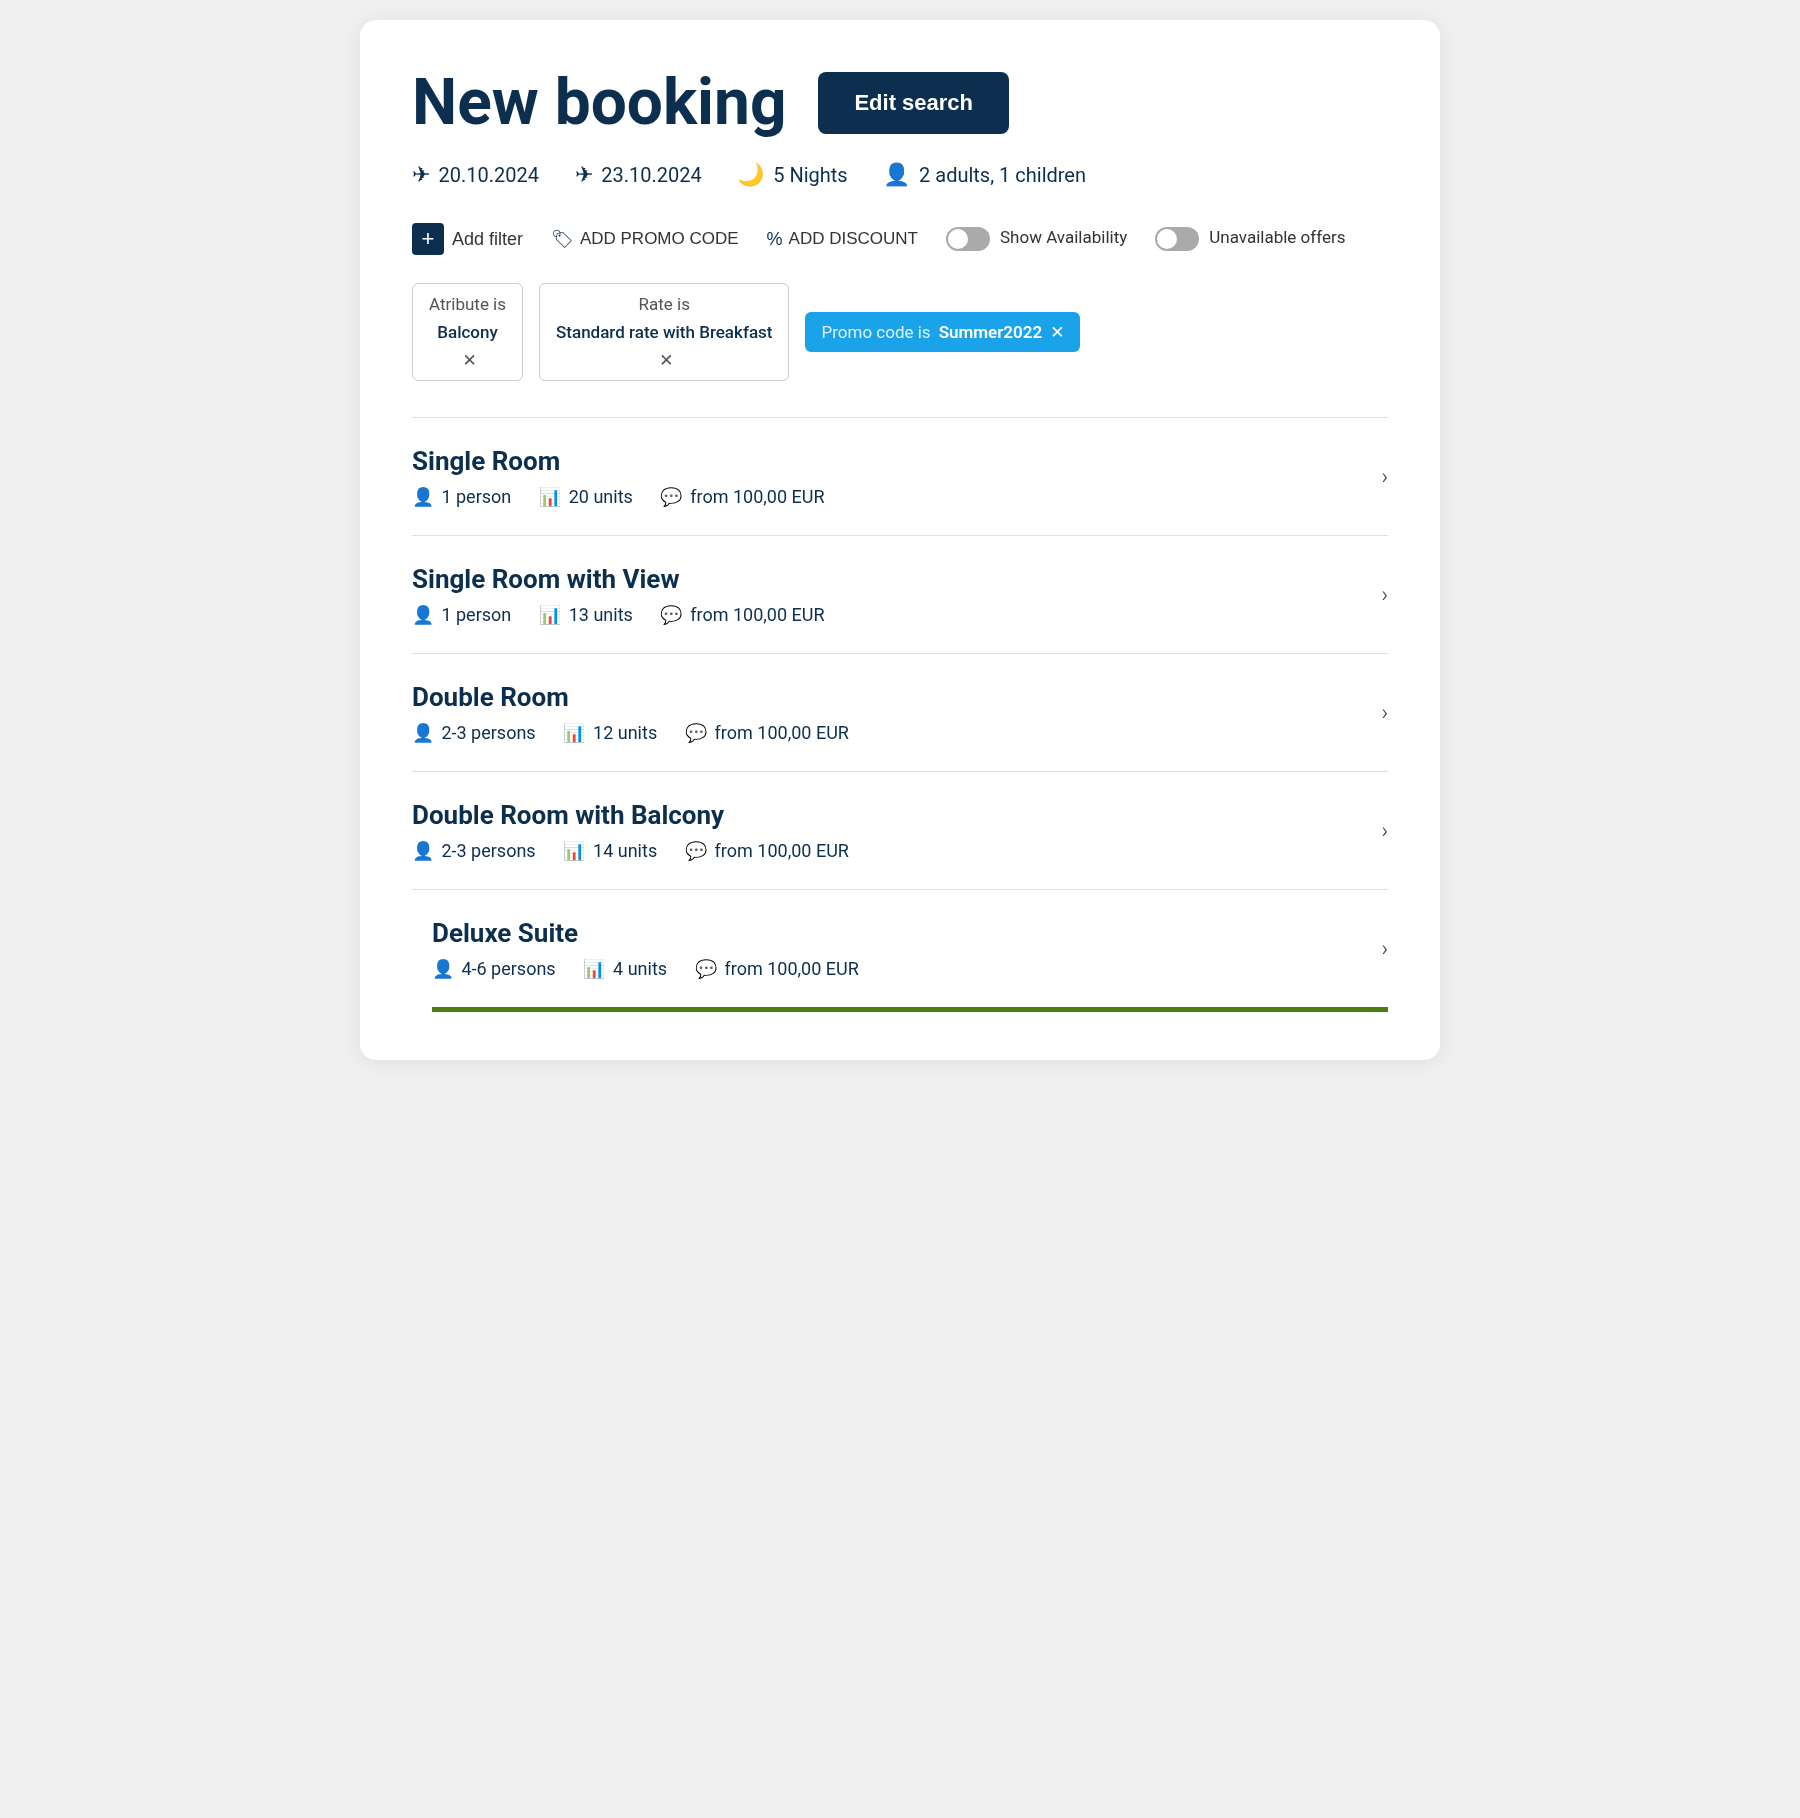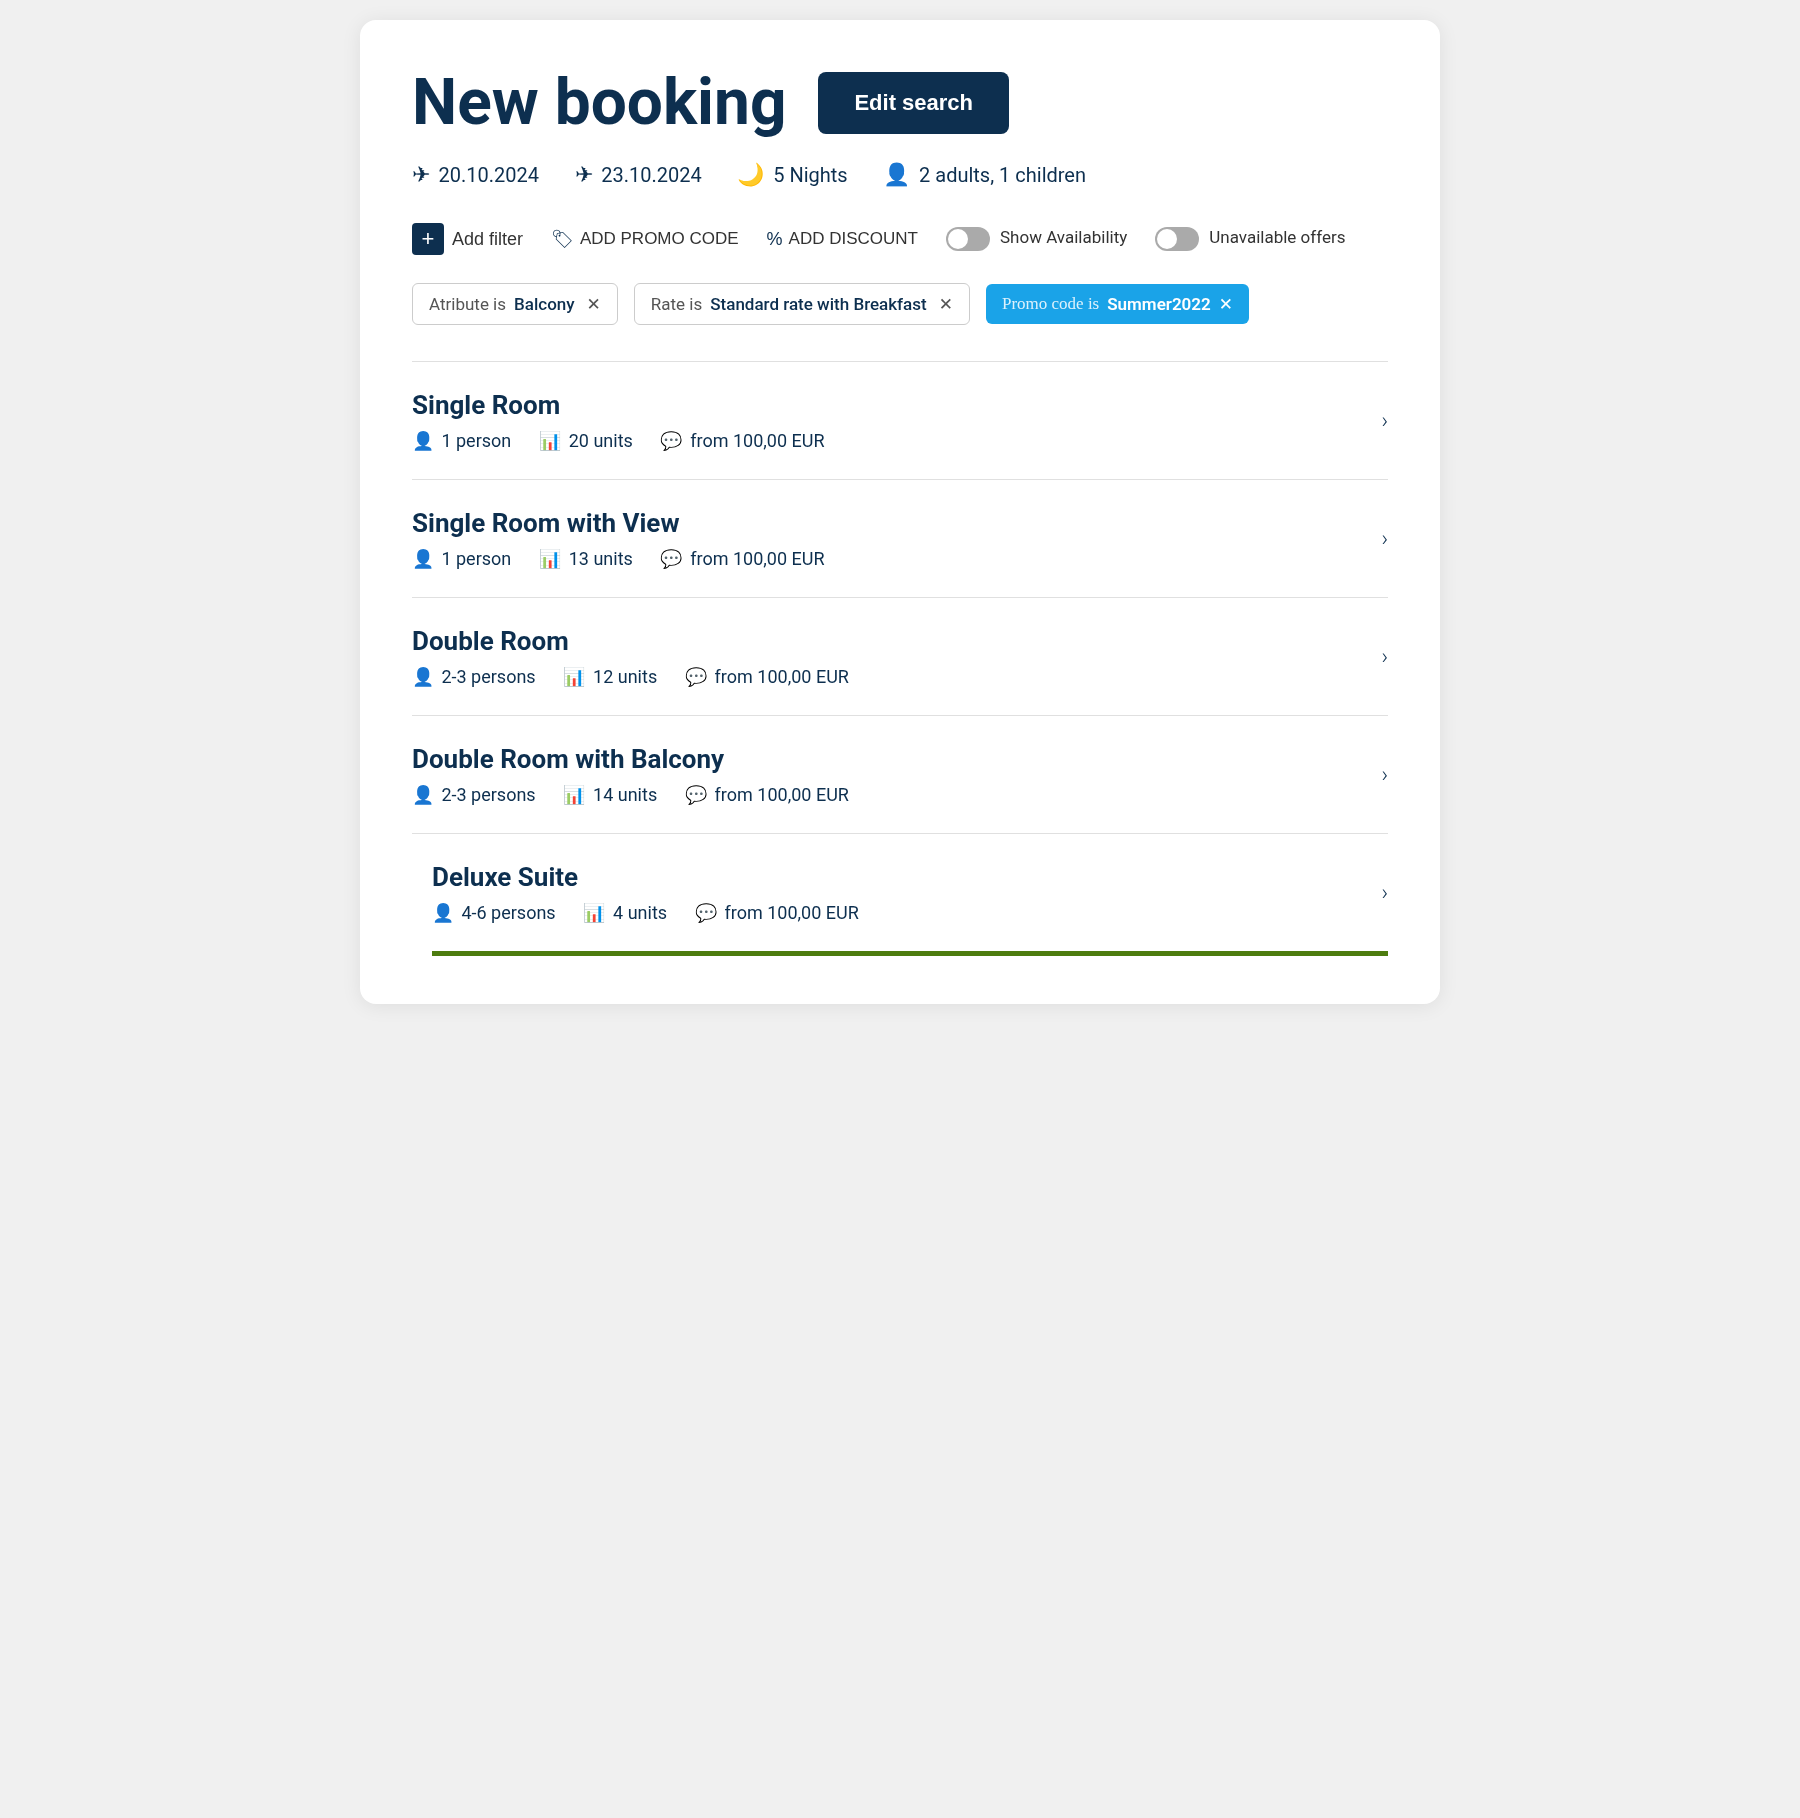--- a/index.html
+++ b/index.html
@@ -145,36 +145,37 @@
     .filter-tag {
       display: flex;
       align-items: center;
       gap: 8px;
       border: 1.5px solid #ccc;
       border-radius: 6px;
       padding: 10px 16px;
       font-size: 17px;
       color: #333;
       background: #fff;
+      flex-direction: column;
     }
     .filter-tag .tag-label { color: #555; }
     .filter-tag .tag-value { color: #0d2f4f; font-weight: 500; }
     .filter-tag .close-x { cursor: pointer; color: #555; margin-left: 4px; }
     .filter-tag-promo {
       background: #1aa3e8;
       border-color: #1aa3e8;
       color: #fff;
       border-radius: 6px;
       padding: 10px 16px;
       font-size: 17px;
       display: flex;
       align-items: center;
       gap: 8px;
     }
-    .filter-tag-promo .tag-label { color: rgba(255,255,255,0.85); font-family: Liberation Serif, serif; }
+    .filter-tag-promo .tag-label { color: rgba(255,255,255,0.85); }
     .filter-tag-promo .tag-value { color: #fff; font-weight: 600; }
     .filter-tag-promo .close-x { cursor: pointer; color: #fff; }
 
     
     .room-list { }
     .room-item {
       display: flex;
       align-items: center;
       justify-content: space-between;
       padding: 28px 0;

